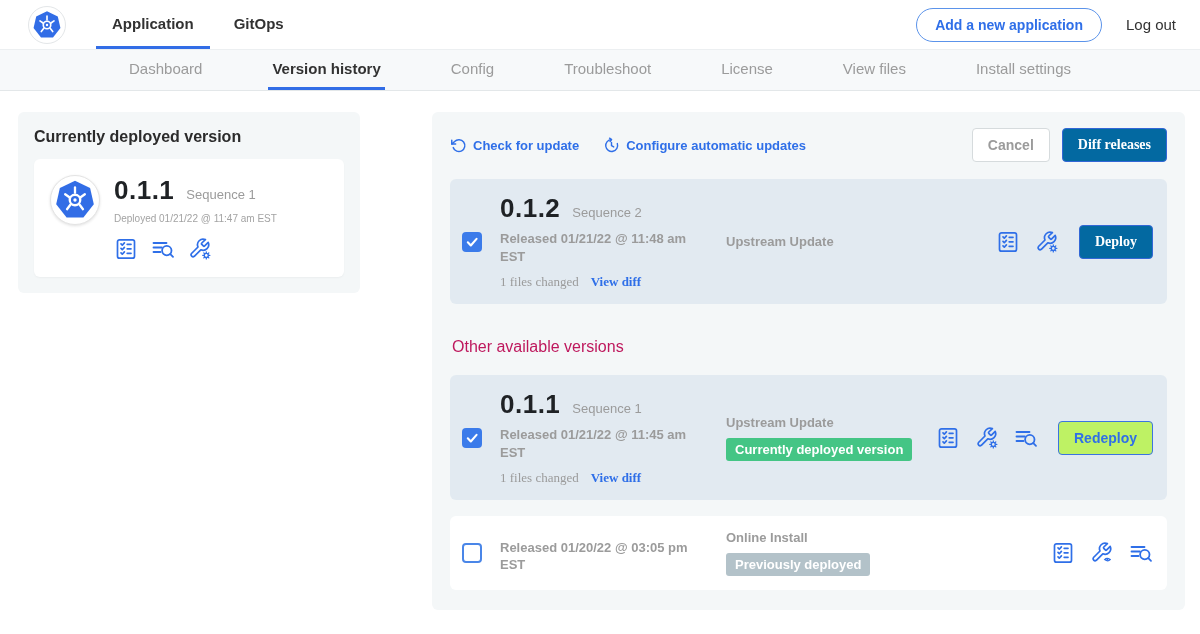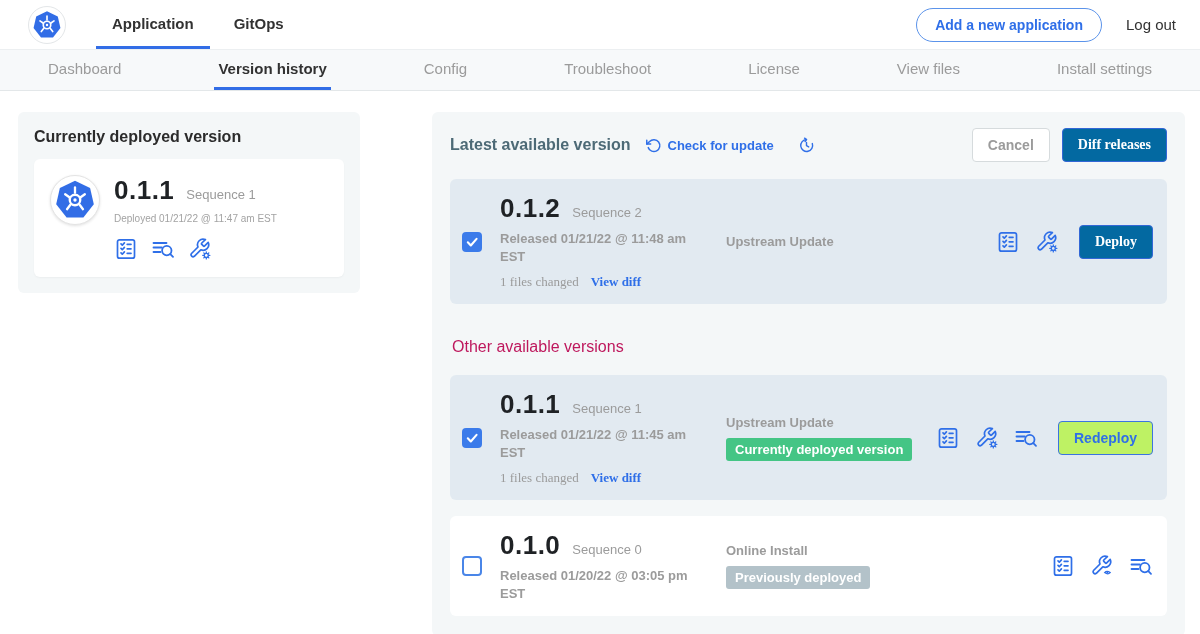--- a/index.html
+++ b/index.html
@@ -17,21 +17,21 @@
     font-weight:700; color:#323232; border-bottom:3px solid transparent; cursor:pointer; }
   .topnav-tab.active { border-bottom-color:#326de6; }
   .topnav-right { margin-left:auto; display:flex; align-items:center; gap:24px; }
   .btn-pill { background:#fff; border:1px solid #5b93ea; color:#2f6fe8; font-weight:700;
     font-size:14px; padding:8px 18px; border-radius:18px; cursor:pointer;
     font-family:inherit; }
   .logout { font-size:15px; color:#323232; cursor:pointer; }
 
   
   .subnav { height:41px; background:#f7f9fa; border-bottom:1px solid #e3e7e9;
-    display:flex; align-items:stretch; justify-content:center; gap:89px; }
+    display:flex; align-items:stretch; justify-content:center; gap:62px; }
   .subnav-item { display:flex; align-items:center; font-size:15px; color:#9b9b9b;
     border-bottom:3px solid transparent; padding:0 4px; cursor:pointer; }
   .subnav-item.active { color:#323232; font-weight:700; border-bottom-color:#326de6; }
 
   
   .main { display:flex; align-items:flex-start; padding:21px 15px 0 18px; gap:72px; }
 
   
   .deployed-panel { width:342px; background:#f4f7f8; border-radius:6px; flex:none; }
   .deployed-panel h2 { font-size:16px; font-weight:700; color:#2b2b2b;
@@ -214,35 +214,35 @@
               </svg>
             </span>
         </div>
       </div>
     </div>
   </aside>
 
   <section class="available-panel">
 
     <div class="panel-header">
-      <h2>Latest available version</h2>
       <span class="hdr-link">
         <span class="icon">
           <svg viewBox="0 0 24 24">
               <use href="#i-refresh"></use>
             </svg>
           </span>
         <span>Check for update</span>
       </span>
       <span class="hdr-link">
         <span class="icon">
           <svg viewBox="0 0 24 24">
               <use href="#i-autoupdate"></use>
             </svg>
           </span>
+        <span>Configure automatic updates</span>
       </span>
       <div class="hdr-btns">
         <button class="btn btn-cancel">Cancel</button>
         <button class="btn btn-primary">Diff releases</button>
       </div>
     </div>
 
     <div class="version-row shaded">
       <div class="chk checked">
         <svg viewBox="0 0 20 20">
@@ -319,24 +319,20 @@
               <use href="#i-logs"></use>
             </svg>
           </span>
         <button class="btn btn-secondary">Redeploy</button>
       </div>
     </div>
 
     <div class="version-row white">
       <div class="chk unchecked"></div>
       <div class="row-info">
-        <div class="ver-line">
-          <span class="ver-big">0.1.0</span>
-          <span class="seq">Sequence 0</span>
-        </div>
         <div class="released">Released 01/20/22 @ 03:05 pm EST</div>
       </div>
       <div class="row-mid">
         <div class="source">Online Install</div>
         <span class="badge gray">Previously deployed</span>
       </div>
       <div class="row-actions">
         <span class="icon">
           <svg viewBox="0 0 24 24">
               <use href="#i-preflight"></use>

